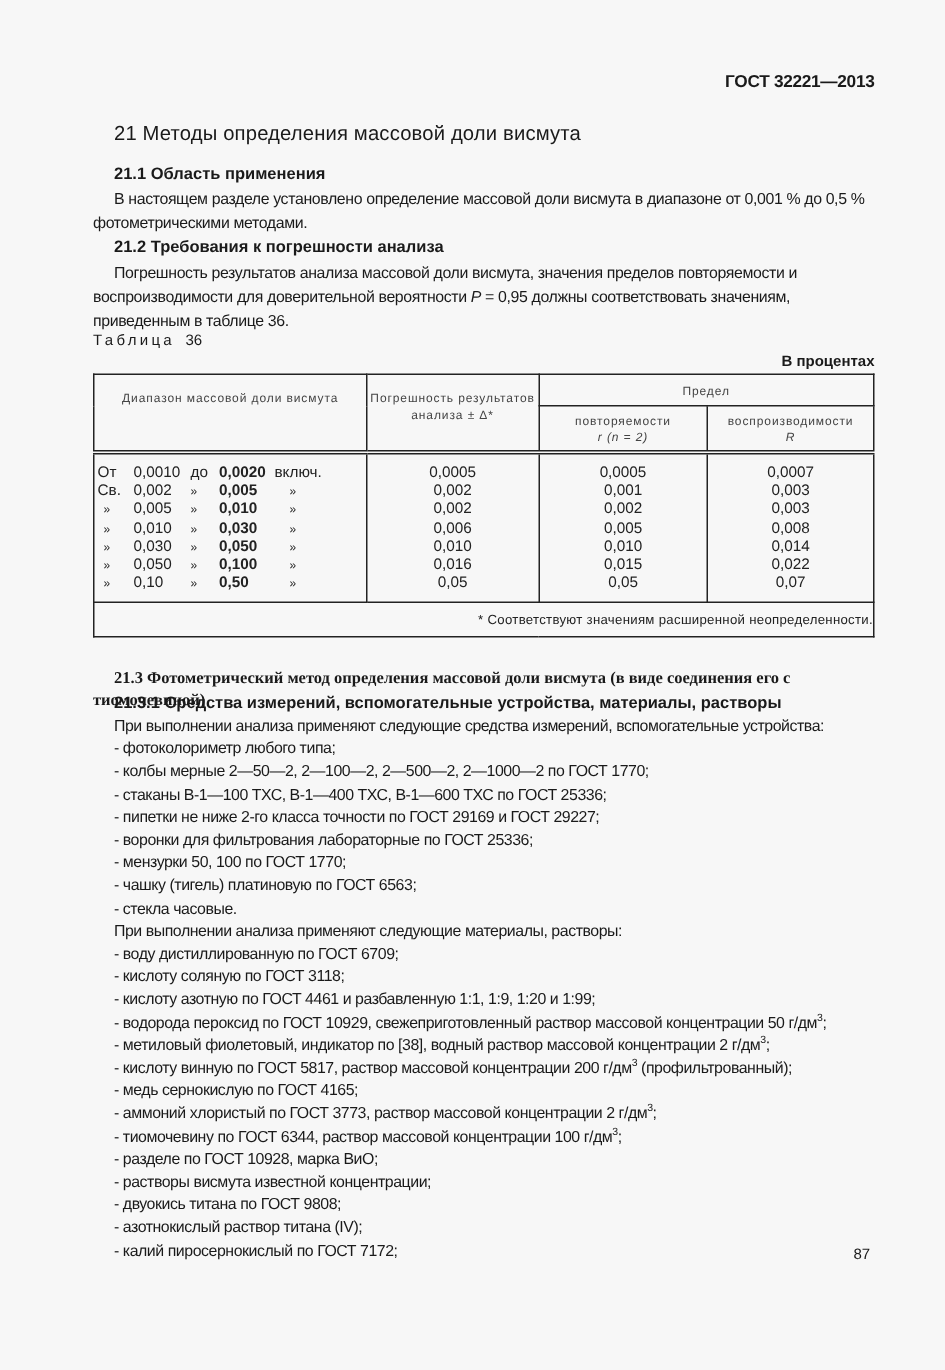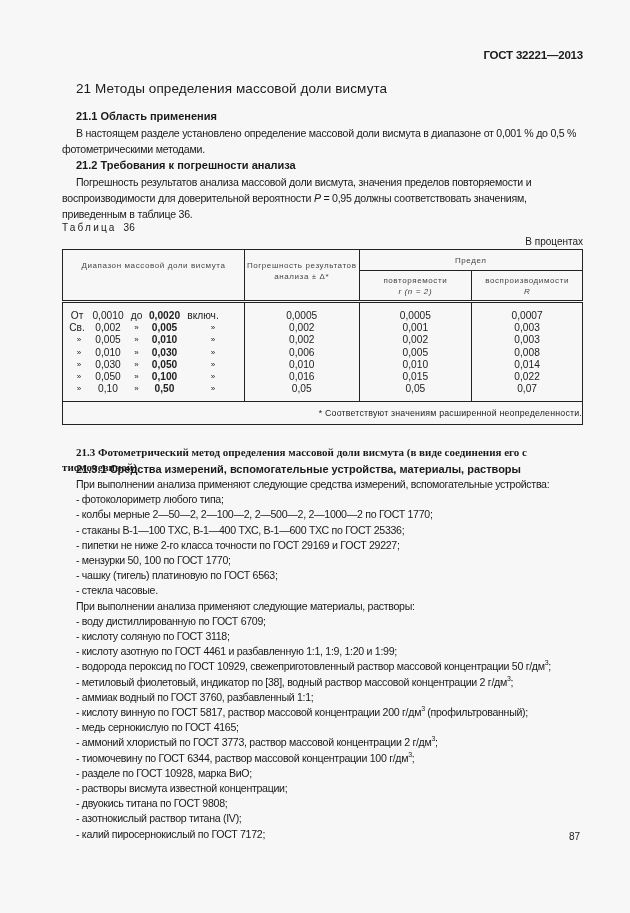--- a/index.html
+++ b/index.html
@@ -31,20 +31,21 @@
     }
     .para i { font-style: italic; }
     .tbl-caption {
       position: absolute; left: 62px; top: 222px;
       font-size: 10px; letter-spacing: 2.2px;
     }
     .tbl-caption span.num { letter-spacing: 0; margin-left: 2px; }
     .tbl-units {
       position: absolute; right: 47px; top: 236px;
       font-size: 10px;
+      font-weight: bold;
     }
     table.data {
       position: absolute; left: 62px; top: 249px;
       width: 521px;
       border-collapse: collapse;
       font-size: 8px; color: #333;
     }
     table.data td, table.data th {
       border: 1px solid #222;
       font-weight: normal;
@@ -58,21 +59,21 @@
     table.data thead th.range { height: 49px; vertical-align: top; padding-top: 10px; line-height: 11px; }
     table.data thead th.err { vertical-align: top; padding-top: 10px; line-height: 11px; }
     table.data tbody tr.body td {
       border-top: 3px double #222;
       vertical-align: top;
       padding-top: 7px;
       padding-bottom: 6px;
       font-size: 10.2px; color: #222;
       line-height: 12.2px;
     }
-    .rng-line { display: flex; text-align: center; }
+    .rng-line { display: flex; text-align: left; }
     .rng-line span { display: inline-block; }
     .c-pre { width: 24px; padding-left: 2px; }
     .c-from { width: 38px; }
     .c-do { width: 19px; }
     .c-to { width: 37px; font-weight: bold; }
     .c-inc { width: 40px; }
     .num-col { text-align: center; }
     .ditto { font-size: 8px; }
     table.data tfoot td {
       text-align: right; padding: 6px 0 6px 54px;
@@ -219,32 +220,32 @@
 
   <div class="h2" style="top:463px">21.3.1 Средства измерений, вспомогательные устройства, материалы, растворы</div>
 
   <div class="block" style="top:477px">
     <div>При выполнении анализа применяют следующие средства измерений, вспомогательные устройства:</div>
     <ul class="items">
       <li>- фотоколориметр любого типа;</li>
       <li>- колбы мерные 2—50—2, 2—100—2, 2—500—2, 2—1000—2 по ГОСТ 1770;</li>
       <li>- стаканы В-1—100 ТХС, В-1—400 ТХС, В-1—600 ТХС по ГОСТ 25336;</li>
       <li>- пипетки не ниже 2-го класса точности по ГОСТ 29169 и ГОСТ 29227;</li>
+      <li>- воронки для фильтрования лабораторные по ГОСТ 25336;</li>
       <li>- мензурки 50, 100 по ГОСТ 1770;</li>
       <li>- чашку (тигель) платиновую по ГОСТ 6563;</li>
       <li>- стекла часовые.</li>
     </ul>
     <div>При выполнении анализа применяют следующие материалы, растворы:</div>
     <ul class="items">
       <li><span>- воду дистиллированную по ГОСТ 6709;</span></li>
       <li><span>- кислоту соляную по ГОСТ 3118;</span></li>
       <li><span>- кислоту азотную по ГОСТ 4461 и разбавленную 1:1, 1:9, 1:20 и 1:99;</span></li>
       <li><span>- водорода пероксид по ГОСТ 10929, свежеприготовленный раствор массовой концентрации 50 г/дм</span><sup>3</sup><span>;</span></li>
       <li><span>- метиловый фиолетовый, индикатор по [38], водный раствор массовой концентрации 2 г/дм</span><sup>3</sup><span>;</span></li>
-      <li><span>- аммиак водный по ГОСТ 3760, разбавленный 1:1;</span></li>
       <li><span>- кислоту винную по ГОСТ 5817, раствор массовой концентрации 200 г/дм</span><sup>3</sup><span> (профильтрованный);</span></li>
       <li><span>- медь сернокислую по ГОСТ 4165;</span></li>
       <li><span>- аммоний хлористый по ГОСТ 3773, раствор массовой концентрации 2 г/дм</span><sup>3</sup><span>;</span></li>
       <li><span>- тиомочевину по ГОСТ 6344, раствор массовой концентрации 100 г/дм</span><sup>3</sup><span>;</span></li>
       <li><span>- разделе по ГОСТ 10928, марка ВиО;</span></li>
       <li><span>- растворы висмута известной концентрации;</span></li>
       <li><span>- двуокись титана по ГОСТ 9808;</span></li>
       <li><span>- азотнокислый раствор титана (IV);</span></li>
       <li><span>- калий пиросернокислый по ГОСТ 7172;</span></li>
     </ul>

